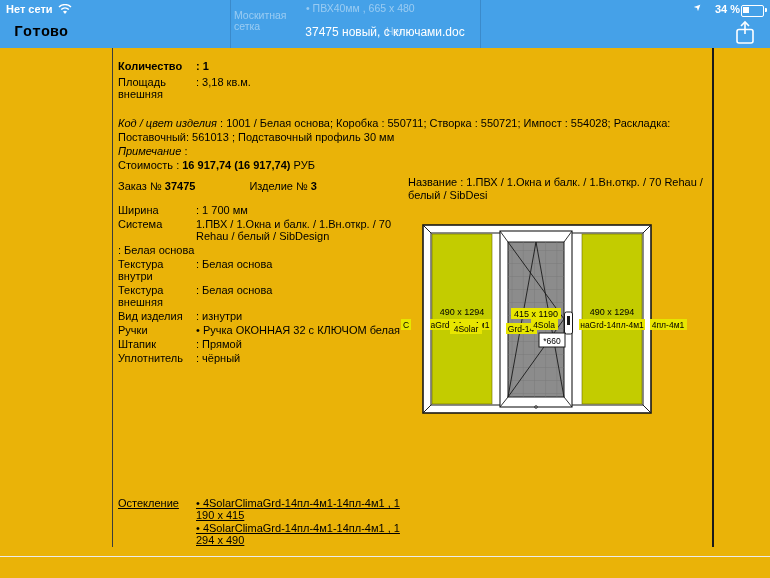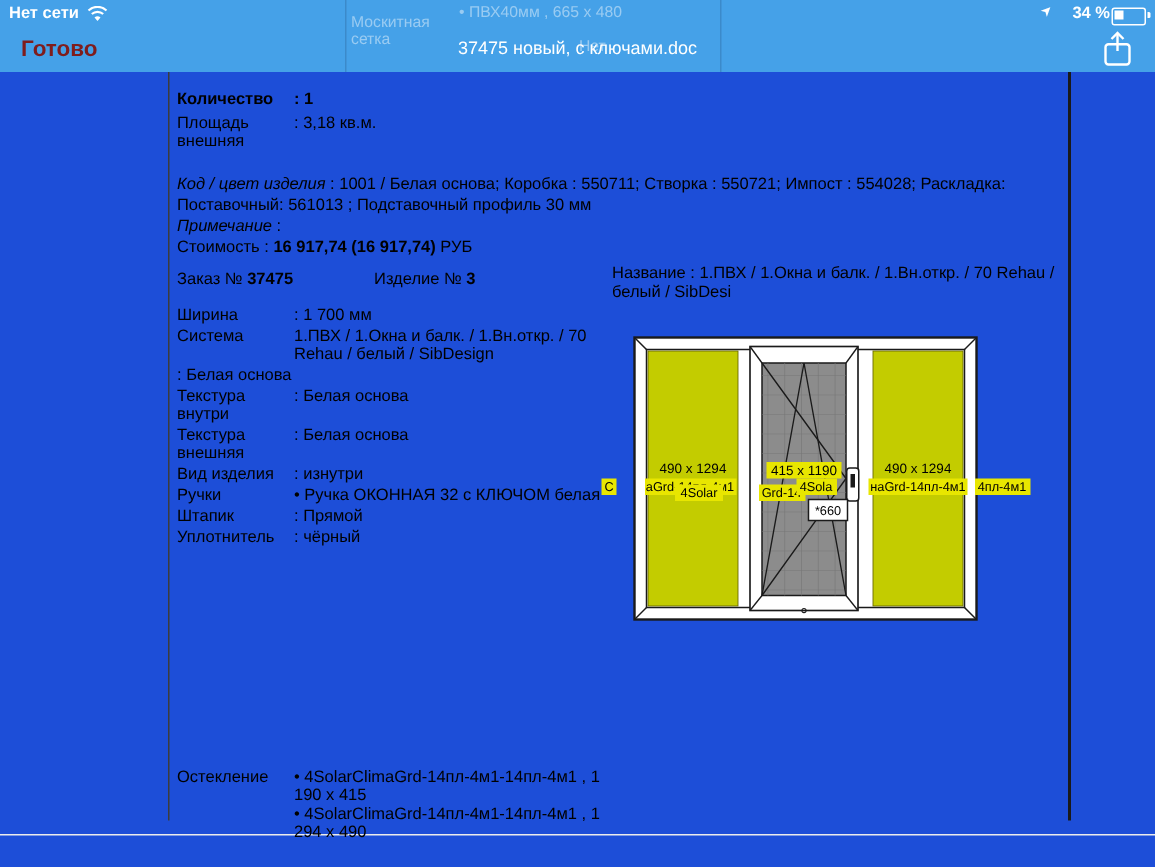--- a/index.html
+++ b/index.html
@@ -11,41 +11,41 @@
   .hdr-line{position:absolute;top:0;width:1px;height:48px;background:rgba(30,70,110,0.25);}
   #status-bar{position:absolute;left:0;top:0;width:770px;height:20px;color:#fff;font-size:11px;}
   #carrier{position:absolute;left:6px;top:3px;font-weight:bold;}
   #wifi-icon{position:absolute;left:58px;top:4px;}
   #clock{position:absolute;left:0;right:0;top:3px;text-align:center;font-weight:bold;}
   #loc-icon{position:absolute;right:68px;top:2px;font-size:9px;transform:rotate(-45deg);}
   #battery-pct{position:absolute;right:30px;top:3px;font-weight:bold;}
   #battery-icon{position:absolute;right:6px;top:5px;width:21px;height:10px;border:1px solid #fff;border-radius:2px;}
   #battery-icon::before{content:"";position:absolute;left:1px;top:1px;width:6px;height:6px;background:#fff;}
   #battery-icon::after{content:"";position:absolute;right:-4px;top:2px;width:2px;height:4px;background:#fff;border-radius:0 1px 1px 0;}
-  #done-btn{position:absolute;left:14px;top:24px;color:#7f1d1d;font-size:15px;font-weight:bold;cursor:pointer;}
+  #done-btn{position:absolute;left:14px;top:24px;color:#000000;font-size:15px;font-weight:bold;cursor:pointer;font-family:Liberation Mono, monospace;}
   #doc-title{position:absolute;left:120px;right:120px;top:25px;text-align:center;color:#fff;font-size:12px;
              white-space:nowrap;overflow:hidden;}
   #share-btn{position:absolute;right:12px;top:20px;width:26px;height:26px;cursor:pointer;}
   
-  #doc{position:absolute;left:0;top:48px;width:770px;height:530px;background:#1d4ed8;font-size:11px;line-height:12px;}
+  #doc{position:absolute;left:0;top:48px;width:770px;height:530px;background:#eab308;font-size:11px;line-height:12px;}
   #tbl-border-left{position:absolute;left:112px;top:0;width:1px;height:499px;background:#3c3c3c;}
   #tbl-border-right{position:absolute;left:712px;top:0;width:2px;height:499px;background:#1a1a1a;}
   .abs{position:absolute;}
   .row{display:flex;margin-bottom:2px;}
   .row .lbl{width:78px;flex:none;}
   .row .val{flex:1;}
   .b{font-weight:bold;} .i{font-style:italic;}
   #block-top{left:118px;top:12px;width:296px;}
   #block-info{left:118px;top:70px;width:592px;}
   #block-info div{margin-bottom:2.5px;line-height:11.5px;}
   #order-line{left:118px;top:132px;width:300px;}
   #order-item{margin-left:54px;}
   #name-block{left:408px;top:128px;width:300px;line-height:12.5px;}
   #block-mid{left:118px;top:156px;width:298px;}
-  #block-glazing{left:118px;top:464px;width:320px;}
+  #block-glazing{left:118px;top:449px;width:320px;text-decoration:underline;}
   #block-glazing .gl-size{margin-bottom:1px;}
   #page-bottom-line{position:absolute;left:0;top:508px;width:770px;height:1px;background:#ececec;}
   
   #diagram{position:absolute;left:422px;top:176px;overflow:visible;}
   #diagram text{font-family:"Liberation Sans",sans-serif;}
   .dim-txt{font-size:9px;}
   .frag-txt{font-size:8.5px;}
 </style>
 </head>
 <body>

